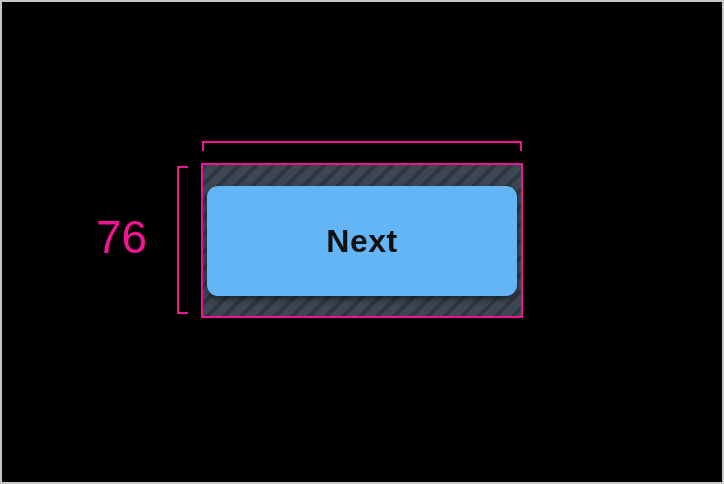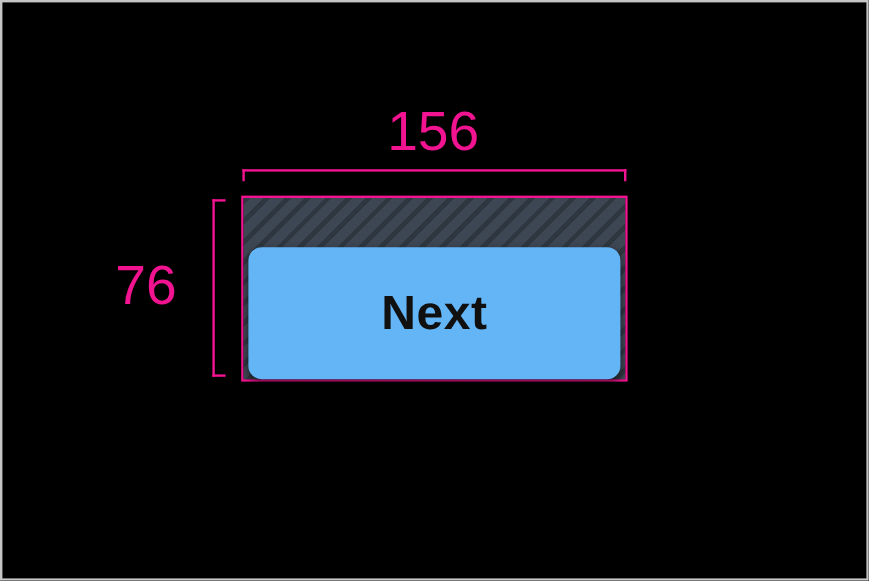--- a/index.html
+++ b/index.html
@@ -60,38 +60,36 @@
   }
 
   .next-btn {
     position: absolute;
     left: 4px; top: 21px; width: 310px; height: 110px;
     border: none;
     border-radius: 11px;
     background: var(--button-fill, #64b5f6);
     color: var(--button-text, #101010);
     font-family: inherit;
-    font-size: 40px;
+    font-size: 32px;
     font-weight: 700;
     letter-spacing: 0.5px;
     display: flex;
     align-items: center;
     justify-content: center;
     box-shadow: 0 3px 6px rgba(0, 0, 0, 0.5);
     cursor: pointer;
     padding: 0;
-    margin-top: 20px;
   }
 </style>
 </head>
 <body>
 
 <div class="stage">
 
-  <div class="dim-label width">156</div>
 
   <div class="bracket top"></div>
 
   <div class="dim-label height">76</div>
 
   <div class="bracket left"></div>
 
   <div class="widget-outline">
     <div class="padding-hatch">
       <button class="next-btn">

